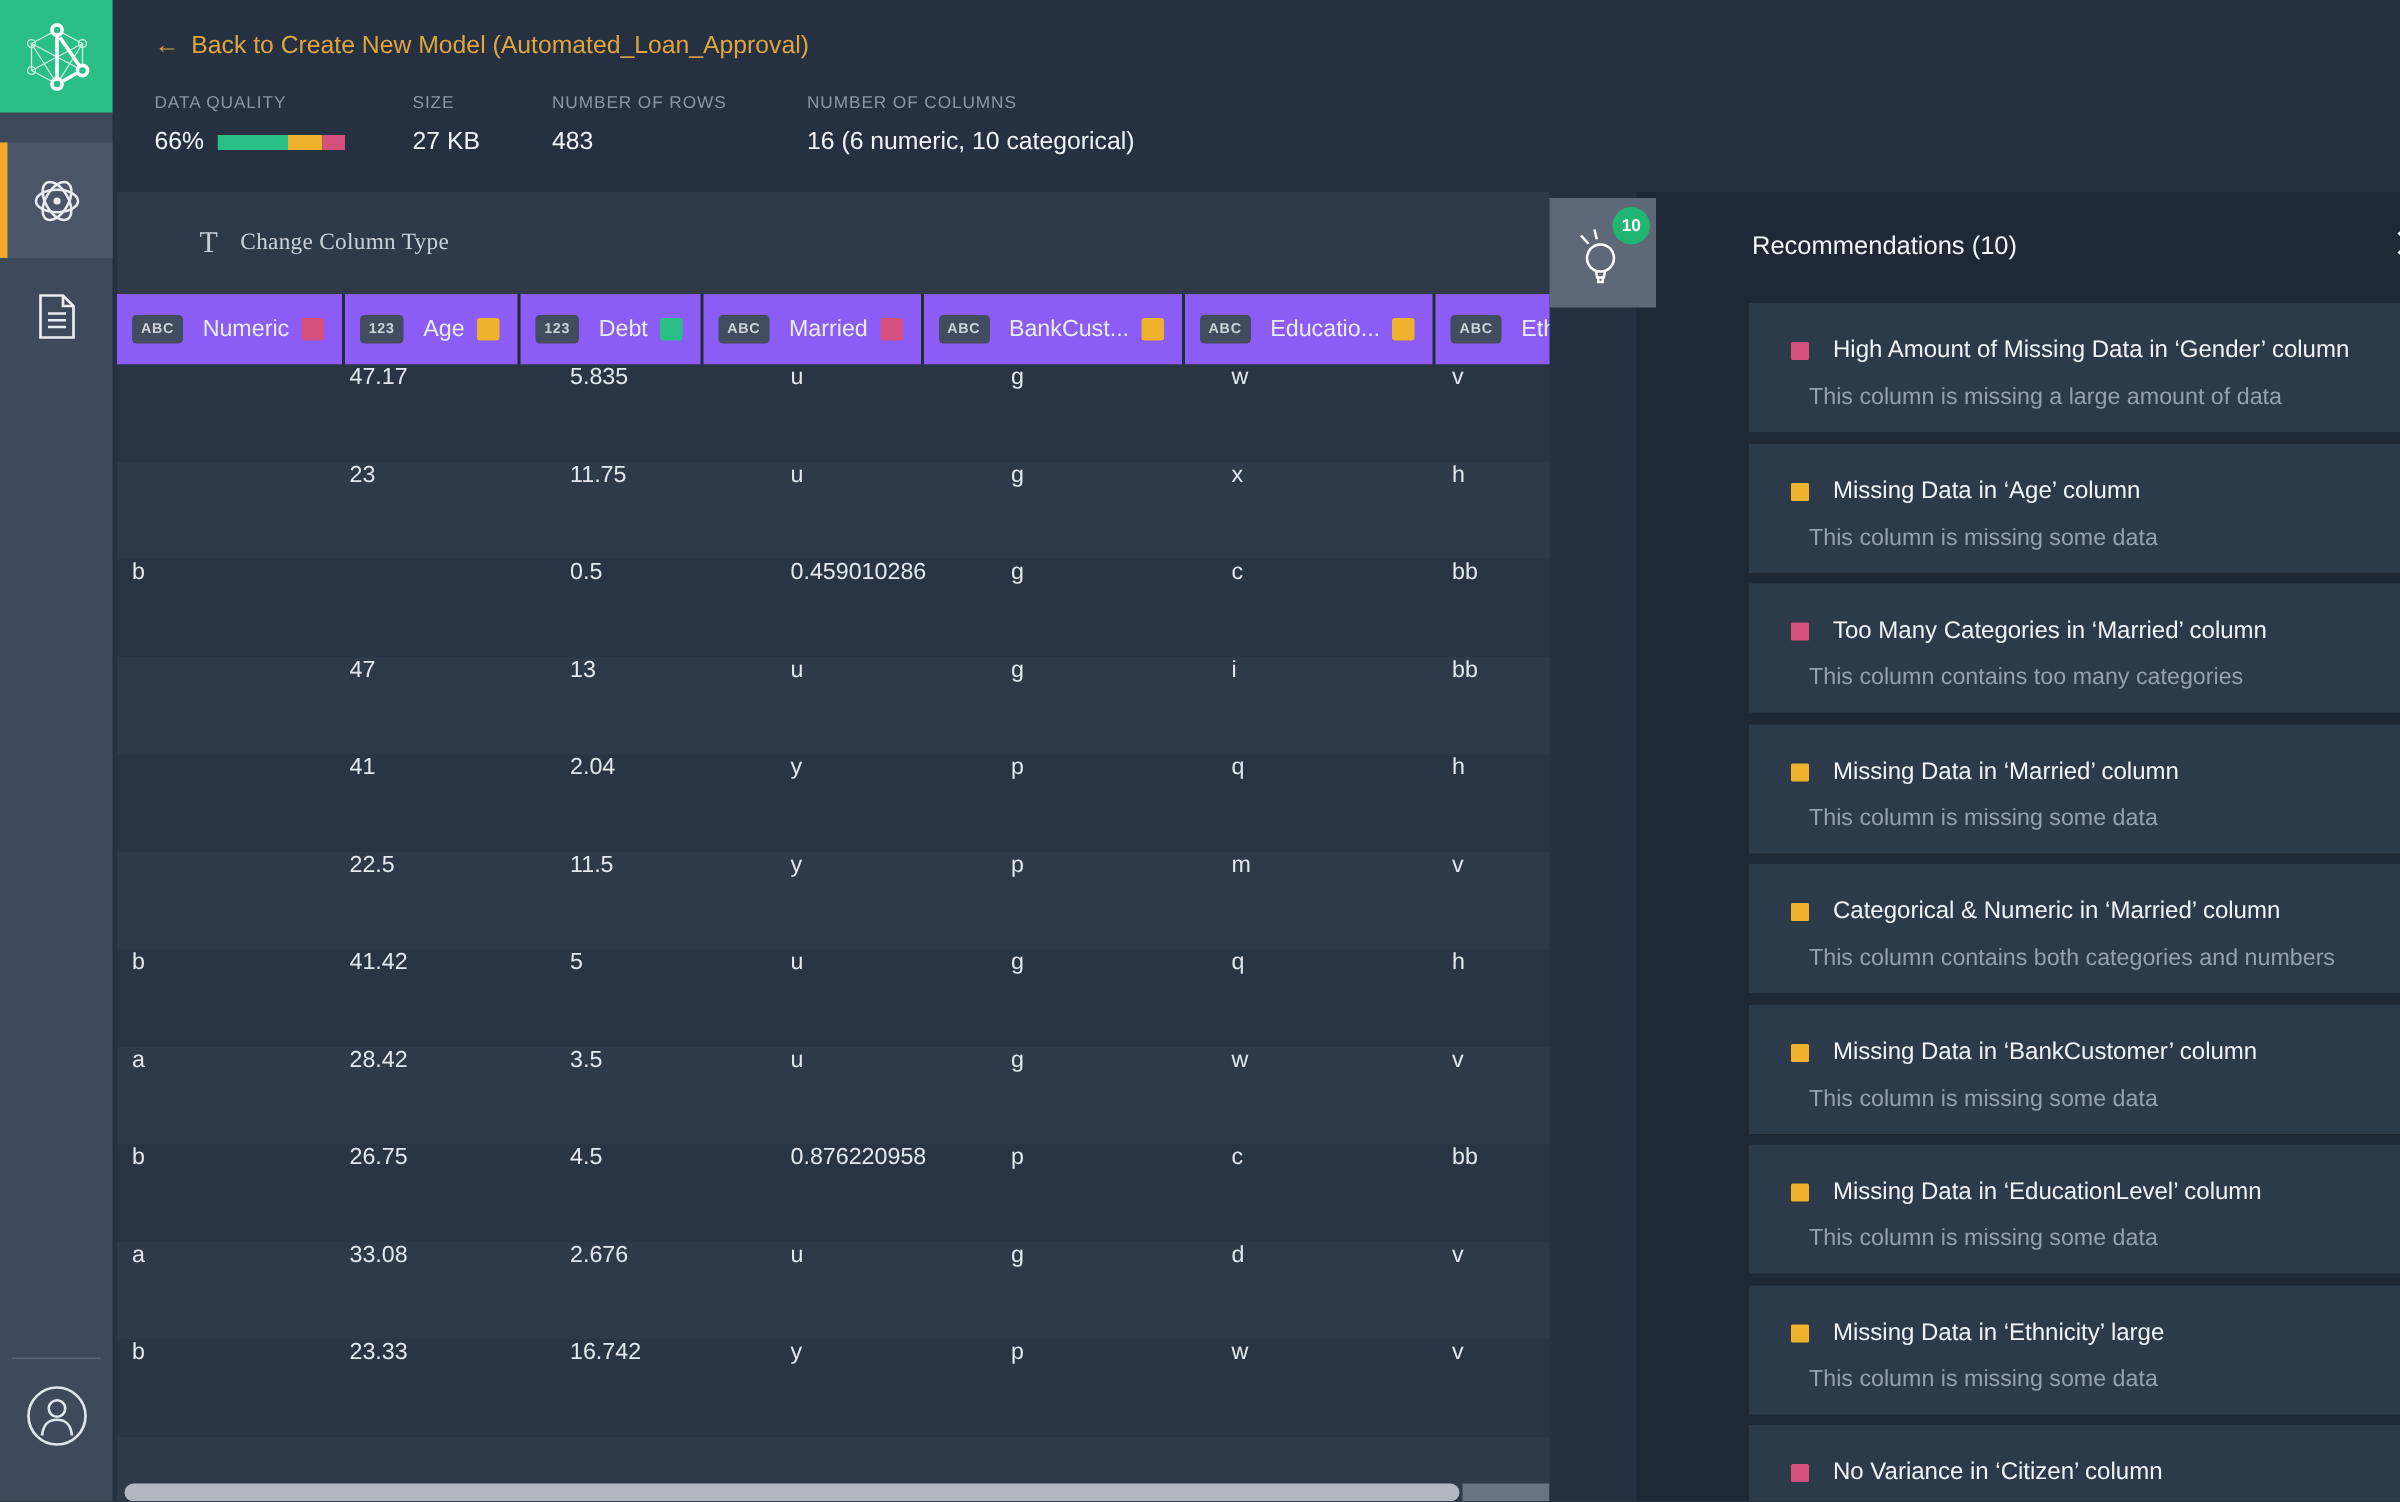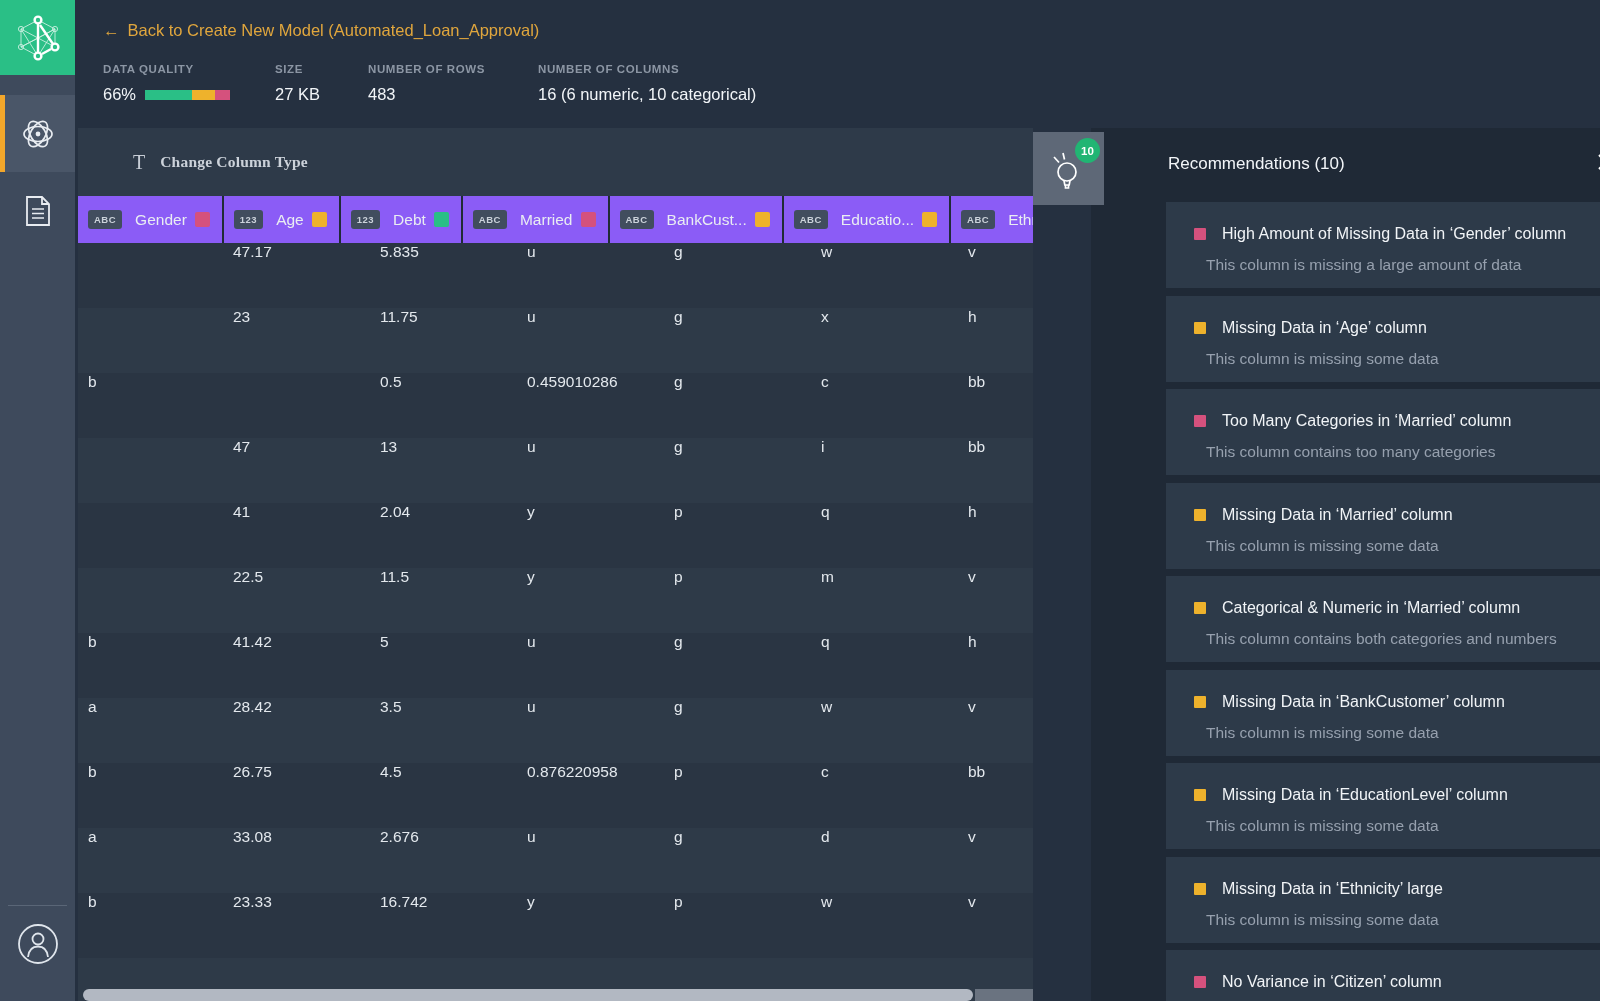--- a/index.html
+++ b/index.html
@@ -20,32 +20,32 @@
   .sidebar-divider { position:absolute; left:8px; top:905px; width:59px; height:1px; background:#5a6677; }
   .user-btn { position:absolute; left:0; top:916px; width:75px; height:56px;
               display:flex; align-items:center; justify-content:center; cursor:pointer; }
 
   
   .topbar { position:absolute; left:75px; top:0; width:1525px; height:128px; background:#253040; }
   .back-link { position:absolute; left:28px; top:21px; color:#e0a63d; font-size:16.5px;
                display:flex; align-items:center; gap:8px; cursor:pointer; }
   .stats { position:absolute; left:28px; top:63px; display:flex; }
   .stat { margin-right:0; }
-  .stat-label { font-size:11.5px; font-weight:bold; letter-spacing:0.6px; color:#8c96a4; margin-bottom:10px; }
+  .stat-label { font-size:11.5px; font-weight:normal; letter-spacing:0.6px; color:#8c96a4; margin-bottom:10px; }
   .stat-value { font-size:16.5px; color:#f2f5f8; display:flex; align-items:center; gap:9px; }
   .stat.w1{width:172px}.stat.w2{width:93px}.stat.w3{width:170px}
   .qbar { display:flex; height:10px; width:85px; overflow:hidden; }
   .qbar span { height:10px; display:block; }
 
   
   .table-area { position:absolute; left:78px; top:128px; width:955px; height:873px;
                 background:#2b3643; overflow:hidden; }
   .table-toolbar { height:68px; background:#2e3a49; display:flex; align-items:center; padding-left:55px; }
   .t-icon { font-family:"Liberation Serif", serif; font-size:20px; color:#c7cdd6; margin-right:15px; }
-  .toolbar-label { font-size:15.5px; font-weight:bold; color:#ccd2da; letter-spacing:0.2px; }
+  .toolbar-label { font-size:15.5px; font-weight:normal; color:#ccd2da; letter-spacing:0.2px; }
 
   .col-headers { height:47px; background:#8b5cf6; display:flex; width:1027px; }
   .col-header { position:relative; display:flex; align-items:center; padding:0 12px 0 10px;
                 border-right:2px solid #202b37; cursor:pointer; }
   .col-header:last-child { border-right:none; }
   .cw0{width:145px}.cw{width:147px}
   .type-badge { background:#414d5e; color:#ccd3db; font-size:9.5px; font-weight:bold;
                 letter-spacing:0.5px; padding:4px 6px; border-radius:3px; margin-right:13px; flex:0 0 auto; }
   .col-label { font-size:15.5px; color:#e9edf2; white-space:nowrap; overflow:hidden; flex:1; }
   .flag { width:15px; height:15px; border-radius:2px; margin-left:8px; flex:0 0 auto; }
@@ -185,21 +185,21 @@
     <button class="t-icon" style="background:none;border:none;padding:0;display:flex;align-items:center;gap:15px;cursor:pointer">
       <span class="t-icon" style="margin:0">T</span>
       <span class="toolbar-label">Change Column Type</span>
     </button>
   </div>
 
   <div class="col-headers">
 
       <div class="col-header">
         <span class="type-badge">ABC</span>
-        <span class="col-label">Gender</span>
+        <span class="col-label">Numeric</span>
         <span class="flag" style="background-color: rgb(213, 81, 125);"></span>
       </div>
 
       <div class="col-header">
         <span class="type-badge">123</span>
         <span class="col-label">Age</span>
         <span class="flag" style="background-color: rgb(238, 178, 44);"></span>
       </div>
 
       <div class="col-header">

